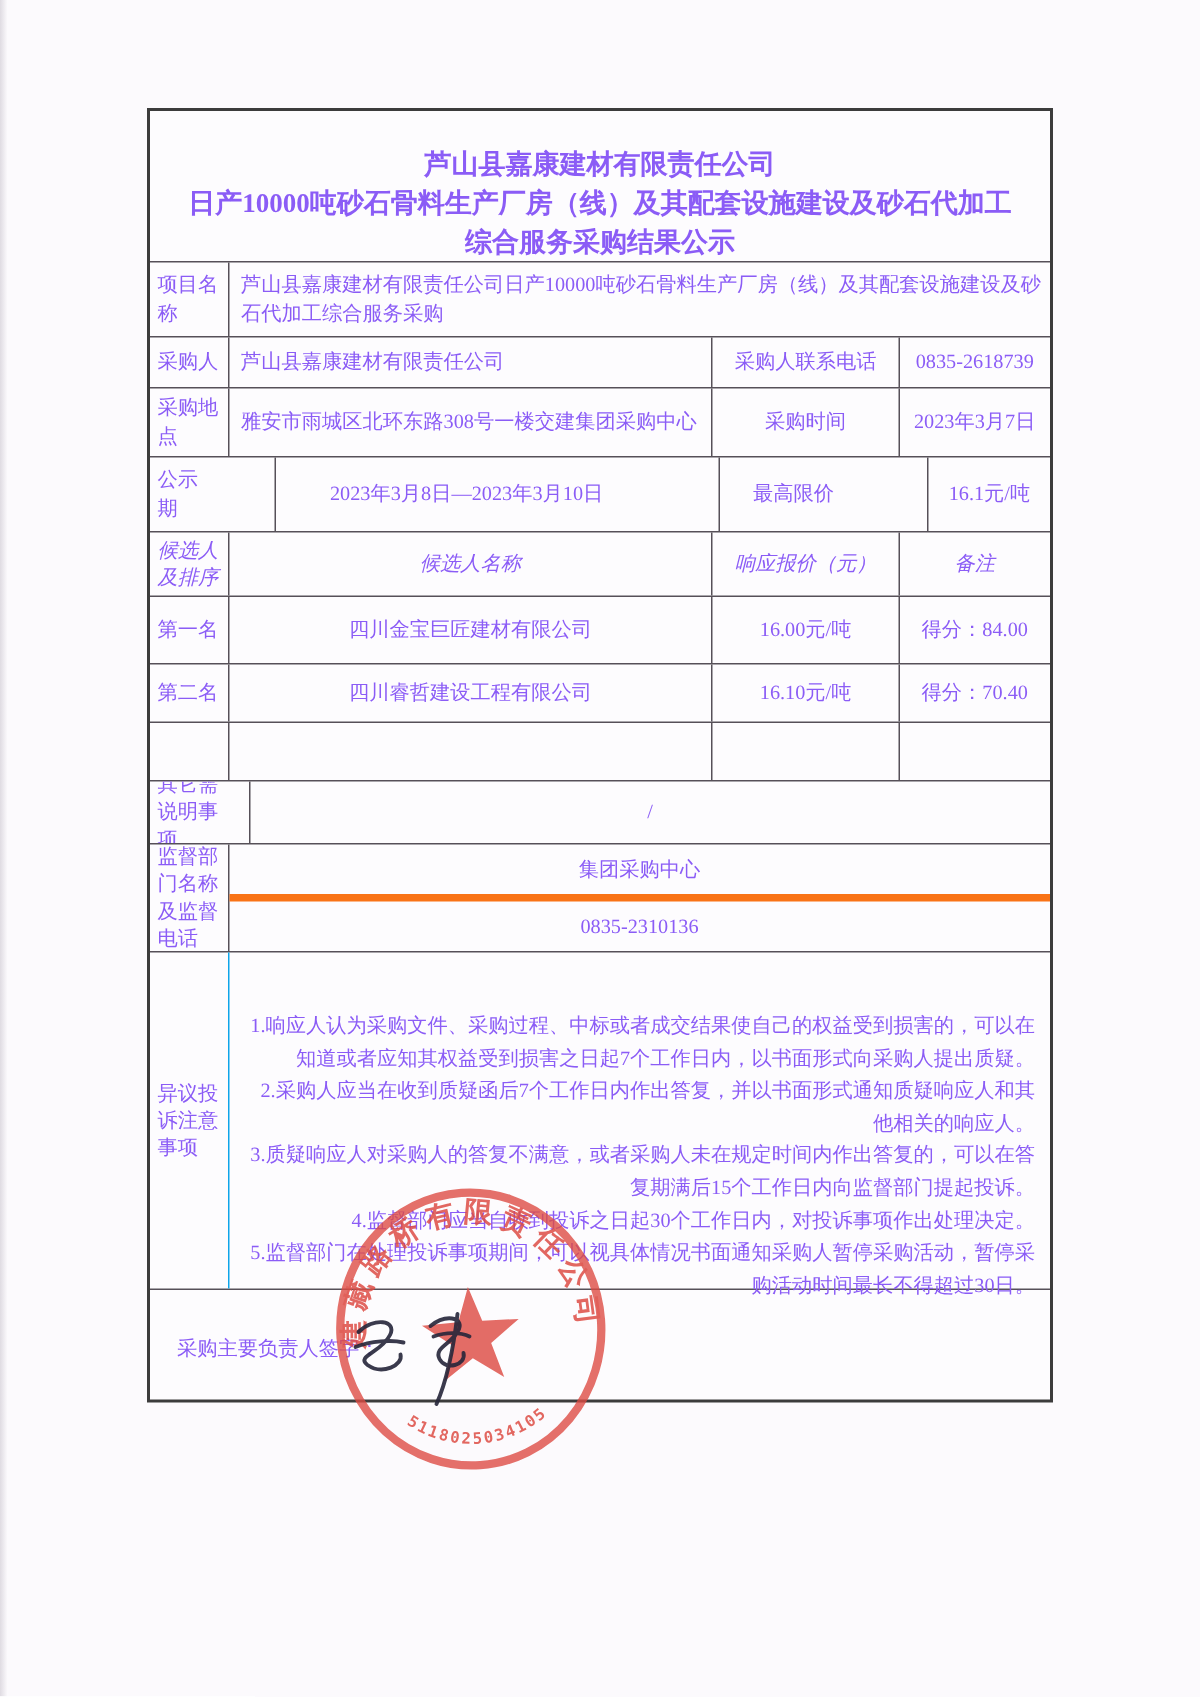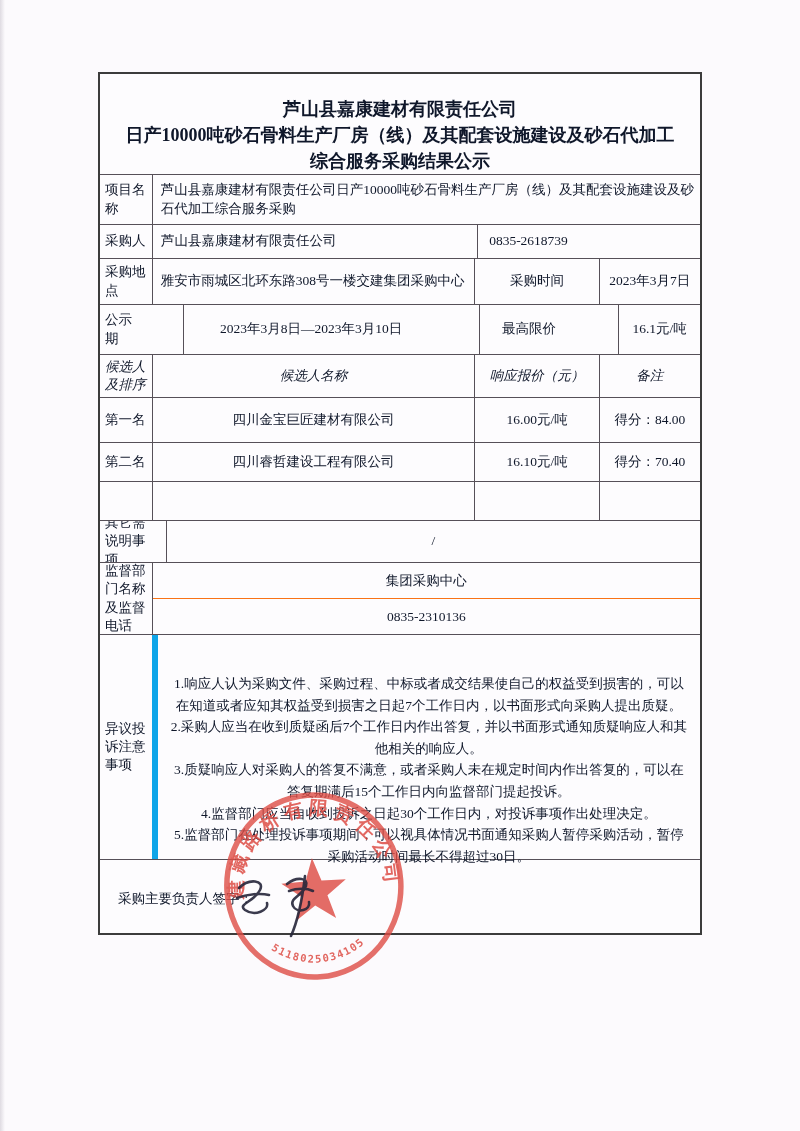--- a/index.html
+++ b/index.html
@@ -1,20 +1,20 @@
 <!DOCTYPE html>
 <html><head>
 <meta charset="utf-8">
 <style>
   html,body{margin:0;padding:0;background:#ffffff;}
   .page{
     position:relative;width:800px;height:1131px;margin:0 auto;
     background:#fcfafd;overflow:hidden;
     font-family:"Liberation Serif","DejaVu Serif",serif;
-    color:#0f172a;
+    color:#8b5cf6;
   }
   .page::before{
     content:"";position:absolute;left:0;top:0;bottom:0;width:5px;
     background:linear-gradient(90deg,#dfdbe2,rgba(255,255,255,0));
     z-index:0;
   }
   .smudge{position:absolute;background:#b9b3bd;opacity:.45;filter:blur(1.2px);border-radius:2px;z-index:1;}
 
   .doc-table{
     position:absolute;left:98px;top:72px;width:604px;height:863px;
@@ -37,26 +37,26 @@
   .c-wide{width:552px;}
   .left{justify-content:flex-start;text-align:left;padding-left:8px;}
 
   .title-cell{
     display:block;border-left:none;width:100%;box-sizing:border-box;
     padding-top:22px;text-align:center;font-weight:bold;font-size:18px;line-height:26px;
   }
 
   .sub-col{display:flex;flex-direction:column;width:552px;}
   .sub-row{flex:1;display:flex;align-items:center;justify-content:center;
-    font-size:13.5px;border-top:1px solid #f97316;box-sizing:border-box;}
+    font-size:13.5px;border-top:5px solid #f97316;box-sizing:border-box;}
   .sub-row:first-child{border-top:none;}
 
   .objection-text{
-    display:block;width:552px;box-sizing:border-box;border-left:6px solid #0ea5e9;
-    padding:38px 10px 8px 10px;font-size:13.5px;line-height:1.6;text-align:center;
+    display:block;width:552px;box-sizing:border-box;border-left:1px solid #0ea5e9;
+    padding:38px 10px 8px 10px;font-size:13.5px;line-height:1.6;text-align:right;
   }
   .objection-text div{margin:0;}
 
   .sig-row{height:78px;display:flex;align-items:center;border-top:1px solid #565058;
     font-size:13.5px;padding-left:18px;box-sizing:border-box;}
 
   .seal{position:absolute;left:214px;top:788px;width:200px;height:200px;z-index:4;
     transform:rotate(-4deg);opacity:.88;}
   .handwriting{position:absolute;left:225px;top:858px;width:140px;height:95px;z-index:5;}
 </style>
@@ -80,20 +80,21 @@
     </div>
 
     <div class="row" style="height:50px;">
       <div class="cell c-label">项目名称</div>
       <div class="cell c-wide left">芦山县嘉康建材有限责任公司日产10000吨砂石骨料生产厂房（线）及其配套设施建设及砂石代加工综合服务采购</div>
     </div>
 
     <div class="row" style="height:34px;">
       <div class="cell c-label">采购人</div>
       <div class="cell c-val left">芦山县嘉康建材有限责任公司</div>
+      <div class="cell c-lab2">采购人联系电话</div>
       <div class="cell c-val2">0835-2618739</div>
     </div>
 
     <div class="row" style="height:46px;">
       <div class="cell c-label">采购地点</div>
       <div class="cell c-val left">雅安市雨城区北环东路308号一楼交建集团采购中心</div>
       <div class="cell c-lab2">采购时间</div>
       <div class="cell c-val2">2023年3月7日</div>
     </div>
 

